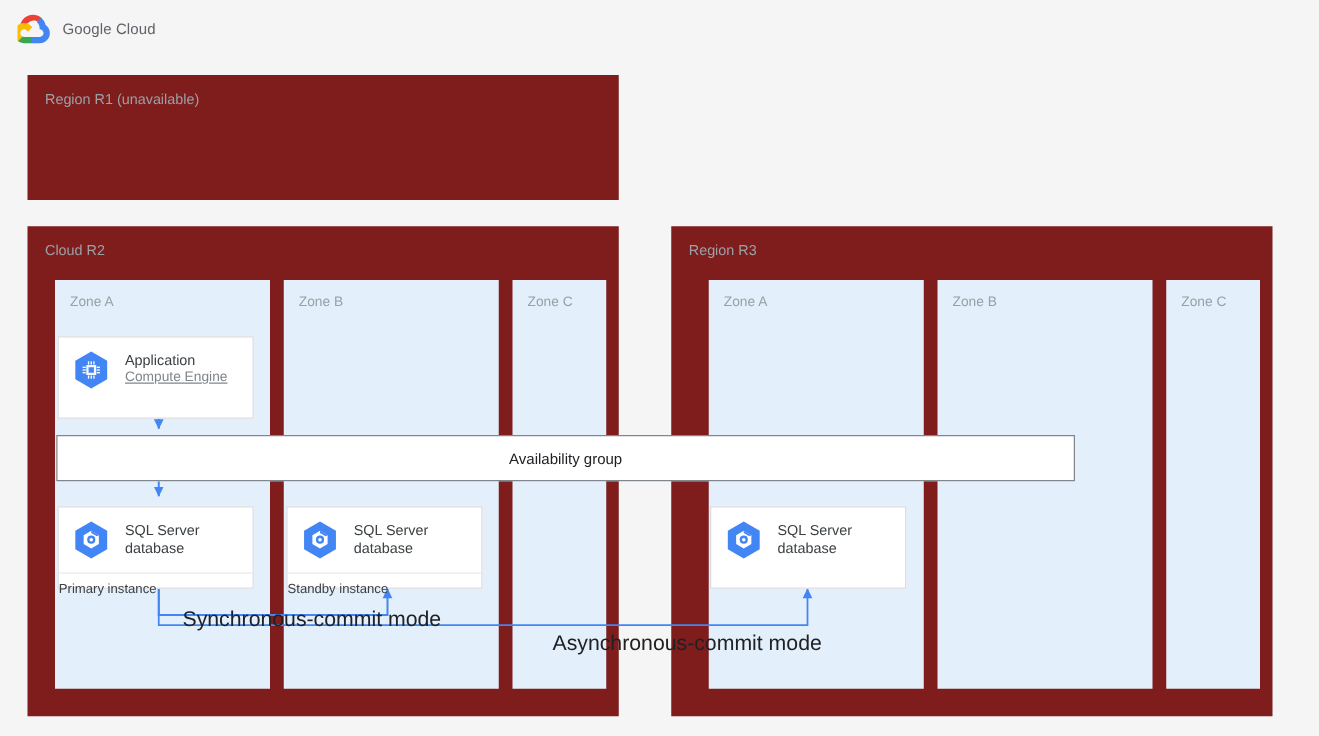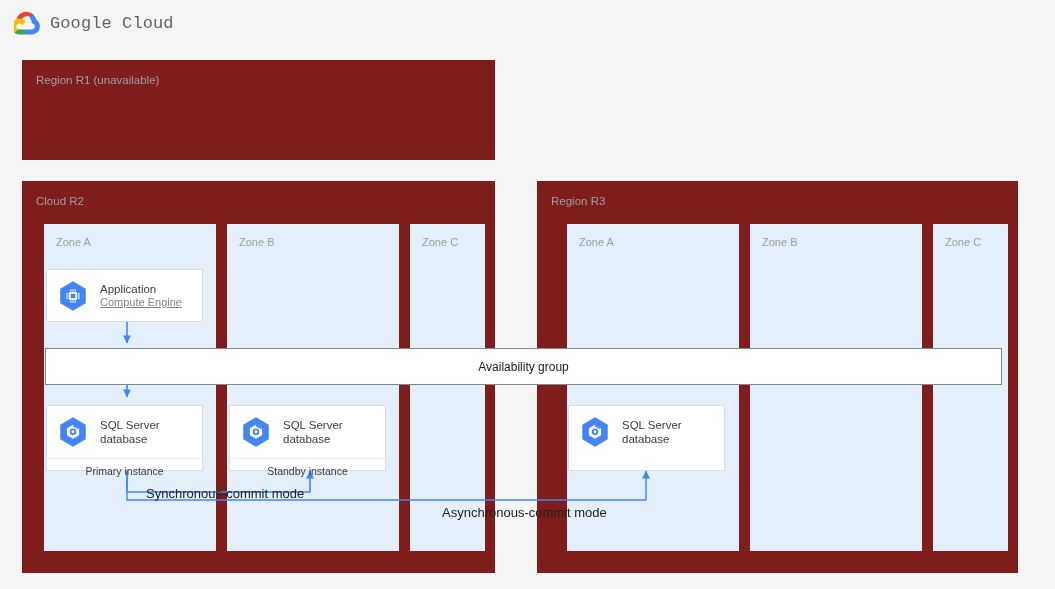--- a/index.html
+++ b/index.html
@@ -25,25 +25,24 @@
     align-items: center;
     padding-left: 14px;
     box-sizing: border-box;
   }
   .gcp-logo {
     width: 26px; height: 26px;
     margin-right: 10px;
     flex: none;
   }
   .gcp-wordmark {
-    font-size: 17px;
+    font-size: 12px;
     color: #5f6368;
     letter-spacing: 0.1px;
     white-space: nowrap;
-    font-family: Liberation Mono, monospace;
   }
 
   
   .region {
     position: absolute;
     background: #7f1d1d;
     box-sizing: border-box;
   }
   .region-label {
     position: absolute;
@@ -108,21 +107,20 @@
     font-size: 11px;
     color: #80868b;
     white-space: nowrap;
     text-decoration: underline;
   }
   .node-footer {
     border-top: 1px solid #e8eaed;
     font-size: 10.5px;
     color: #3c4043;
     padding: 6px 0 6px 0;
-    text-align: center;
     white-space: nowrap;
   }
 
   
   .ag-bar {
     position: absolute;
     background: #ffffff;
     border: 1px solid #80868b;
     box-sizing: border-box;
     display: flex;
@@ -136,21 +134,21 @@
   .connectors {
     position: absolute;
     left: 0; top: 0;
     width: 1055px; height: 589px;
     pointer-events: none;
   }
 
   
   .edge-label {
     position: absolute;
-    font-size: 13px;
+    font-size: 17px;
     color: #202124;
     white-space: nowrap;
   }
 </style>
 </head>
 <body>
 
 <div class="header">
   <svg class="gcp-logo" viewBox="0 0 48 48">
     <path fill="#ea4335" d="M29.2 14.6l1.6.0 4.6-4.6.2-1.9C27.2 1.2 15.1 2.1 8.2 10.1c-1.9 2.2-3.3 4.9-4.1 7.6.5-.2 1.1-.2 1.6-.1l9.2-1.5s.5-.8.7-.7c4.1-4.5 11-5 15.7-1z"></path>
@@ -203,25 +201,25 @@
 
   <line x1="127" y1="322" x2="127" y2="343" stroke="#4285f4" stroke-width="1.6" marker-end="url(#arrow-down)"></line>
 
   <line x1="127" y1="385" x2="127" y2="397" stroke="#4285f4" stroke-width="1.6" marker-end="url(#arrow-down)"></line>
 
   <path d="M127,471 L127,492 L310,492 L310,471" fill="none" stroke="#4285f4" stroke-width="1.6" marker-end="url(#arrow-up)"></path>
 
   <path d="M127,471 L127,500 L646,500 L646,471" fill="none" stroke="#4285f4" stroke-width="1.4" marker-end="url(#arrow-up)"></path>
 </svg>
 
-<div class="ag-bar" style="left:45px; top:348px; width:957px; height:37px;">
+<div class="ag-bar" style="left:45px; top:348px; width:815px; height:37px;">
   <span>Availability group</span>
 </div>
 
-<div class="node" style="left:46px; top:269px; width:157px; height:53px;">
+<div class="node" style="left:46px; top:269px; width:157px; height:66px;">
   <div class="node-main">
     <svg class="node-icon" viewBox="0 0 48 48">
       <path fill="#4285f4" d="M24 3.2 L42 13.6 L42 34.4 L24 44.8 L6 34.4 L6 13.6 Z"></path>
       <path fill="#ffffff" d="M18.4 18.4h11.2v11.2H18.4z" opacity="0.95"></path>
       <path fill="#4285f4" d="M21 21h6v6h-6z"></path>
       <g fill="#ffffff">
         <rect x="20.2" y="14.2" width="1.5" height="3.6"></rect>
         <rect x="23.25" y="14.2" width="1.5" height="3.6"></rect>
         <rect x="26.3" y="14.2" width="1.5" height="3.6"></rect>
         <rect x="20.2" y="30.2" width="1.5" height="3.6"></rect>

